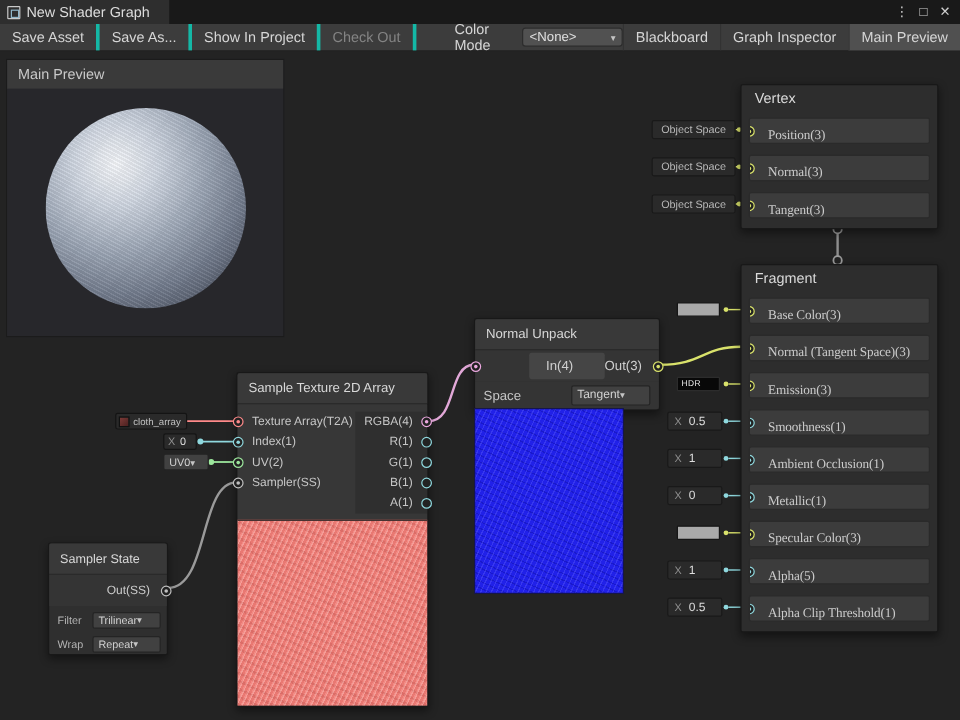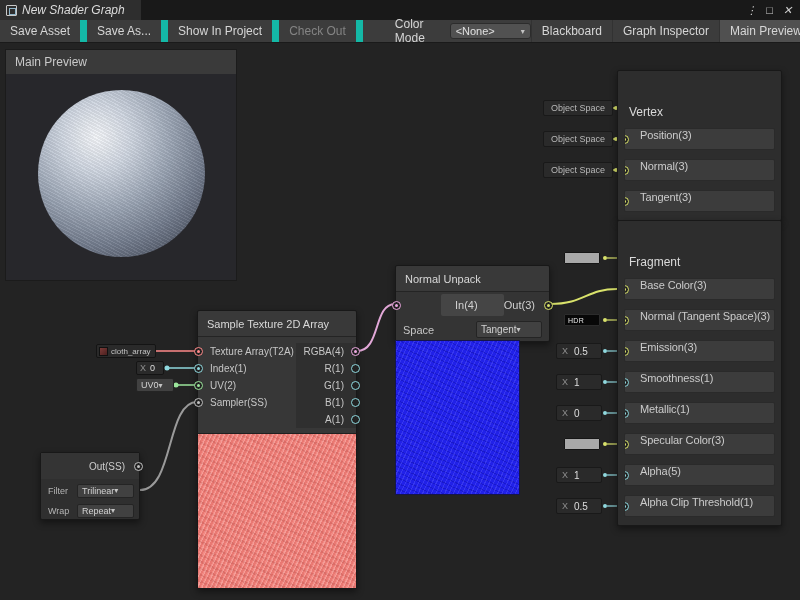--- a/index.html
+++ b/index.html
@@ -1,29 +1,29 @@
 <!DOCTYPE html>
 <html><head>
 <meta charset="utf-8">
 <style>
   * { margin:0; padding:0; box-sizing:border-box; }
   body { background:#111; font-family:"Liberation Sans", sans-serif; }
   .app { position:relative; width:800px; height:600px; overflow:hidden; background:#232323; color:#c8c8c8; }
 
   
-  .titlebar { height:20px; background:#191919; display:flex; align-items:center; font-size:12px; color:#dcdcdc;font-style:italic; }
+  .titlebar { height:20px; background:#191919; display:flex; align-items:center; font-size:12px; color:#dcdcdc; }
   .tab { display:flex; align-items:center; gap:5px; background:#2e2e2e; height:20px; padding:0 16px 0 6px; }
   .sg-icon { width:11px; height:11px; border:1px solid #c9c9c9; border-radius:1px; position:relative; background:#2e2e2e; }
   .sg-icon::after { content:""; position:absolute; left:2px; top:2px; width:5px; height:5px; border:1px solid #8fb5c9; }
   .win-controls { margin-left:auto; display:flex; align-items:center; gap:3px; padding-right:5px; }
   .win-btn { width:15px; text-align:center; color:#cfcfcf; font-size:11px; line-height:18px; cursor:default; }
 
   
   .toolbar { height:23px; background:#3c3c3c; border-bottom:1px solid #1a1a1a; display:flex; align-items:stretch; font-size:12px; color:#d6d6d6; }
-  .tb-btn { display:flex; align-items:center; padding:0 10px; border-right:7px solid #14b8a6; white-space:nowrap; cursor:default; }
+  .tb-btn { display:flex; align-items:center; padding:0 10px; border-right:3px solid #14b8a6; white-space:nowrap; cursor:default; }
   .tb-btn.disabled { color:#848484; }
   .tb-btn.active { background:#505050; }
   .color-mode { margin-left:32px; display:flex; align-items:center; gap:6px; }
   .dropdown { background:#515151; border:1px solid #2c2c2c; border-radius:3px; height:16px; width:100px; display:flex; align-items:center; justify-content:space-between; padding:0 5px; font-size:11px; color:#e0e0e0; }
   .dd-arrow { font-size:8px; color:#c4c4c4; }
   .right-group { margin-left:auto; display:flex;justify-content:flex-end; }
   .right-group .tb-btn { border-left:1px solid #323232; border-right:none; }
 
   
   .canvas { position:absolute; top:44px; left:0; width:800px; height:556px; background:#232323; }
@@ -34,23 +34,23 @@
   .node-header { height:26px; display:flex; align-items:center; padding:0 9px; font-size:11px; color:#d8d8d8; background:#393939; border-bottom:1px solid #242424; border-radius:2px 2px 0 0; white-space:nowrap; }
 
   
   .port { position:absolute; top:50%; width:9px; height:9px; margin-top:-4.5px; border-radius:50%; border:1px solid var(--c); background:#222; }
   .port.connected::after { content:""; position:absolute; inset:2px; border-radius:50%; background:var(--c); }
   .v1 { --c:#8fd8de; } .v2 { --c:#9ce69c; } .v3 { --c:#d9e26b; } .v4 { --c:#eca8e0; }
   .tex { --c:#ff8a8a; } .ss { --c:#c0c0c0; }
 
   
   .stack { background:#2d2d2d; padding:0 6px 8px; }
-  .stack-header { height:22px; display:flex; align-items:center; padding:0 5px; font-size:12px; color:#dadada;margin-top:30px; }
+  .stack-header { height:22px; display:flex; align-items:center; padding:0 5px; font-size:12px; color:#dadada; }
   .stack-body { padding-top:5px; }
-  .stack-row { position:relative; height:22px; background:#3c3c3c; border:1px solid #2a2a2a; border-radius:2px; display:flex; align-items:flex-start; padding-left:15px; font-size:11px; letter-spacing:-0.1px; color:#cbcbcb; white-space:nowrap; overflow:hidden; }
+  .stack-row { position:relative; height:22px; background:#3c3c3c; border:1px solid #2a2a2a; border-radius:2px; display:flex; align-items:flex-end; padding-left:15px; font-size:11px; letter-spacing:-0.1px; color:#cbcbcb; white-space:nowrap; overflow:hidden;font-family:Liberation Serif, serif; }
   .stack-row + .stack-row { margin-top:9px; }
   .stack-row .port { left:-5px; }
 
   
   .os-chip { position:absolute; left:543px; width:70px; height:16px; background:#2a2a2a; border:1px solid #191919; border-radius:2px; display:flex; align-items:center; justify-content:center; font-size:9px; color:#b8b8b8; z-index:4; white-space:nowrap; }
   .fw { position:absolute; z-index:4; }
   .swatch { width:36px; height:12px; background:#a9a9a9; border:1px solid #161616; border-radius:1px; }
   .hdr { width:36px; height:12px; background:#080808; border:1px solid #2c2c2c; border-radius:1px; display:flex; align-items:center; padding-left:3px; }
   .hdr-badge { font-size:7px; color:#e8e8e8; letter-spacing:0.3px; }
   .floatbox { width:46px; height:16px; background:#2a2a2a; border:1px solid #191919; border-radius:2px; display:flex; align-items:center; gap:6px; padding-left:5px; font-size:10px; }
@@ -231,20 +231,24 @@
         <div class="stack-row">
             <span class="port v3 connected"></span>
             <span>Emission(3)</span>
           </div>
         <div class="stack-row">
             <span class="port v1 connected"></span>
             <span>Smoothness(1)</span>
           </div>
         <div class="stack-row">
             <span class="port v1 connected"></span>
+            <span>Ambient Occlusion(1)</span>
+          </div>
+        <div class="stack-row">
+            <span class="port v1 connected"></span>
             <span>Metallic(1)</span>
           </div>
         <div class="stack-row">
             <span class="port v3 connected"></span>
             <span>Specular Color(3)</span>
           </div>
         <div class="stack-row">
             <span class="port v1 connected"></span>
             <span>Alpha(5)</span>
           </div>
@@ -353,20 +357,21 @@
         <span>Space</span>
         <div class="mini-dd space-dd">
           <span>Tangent</span>
           <span class="dd-arrow">▾</span>
         </div>
       </div>
     </div>
     <div class="unpack-preview"></div>
 
     <div class="node" style="left:40px;top:408px;width:100px">
+      <div class="node-header" style="font-size:10.5px">Sampler State</div>
       <div class="ss-out">
         <span>Out(SS)</span>
         <span class="port ss connected"></span>
       </div>
       <div class="prop-row">
         <span>Filter</span>
         <div class="mini-dd prop-dd">
           <span>Trilinear</span>
           <span class="dd-arrow">▾</span>
         </div>

